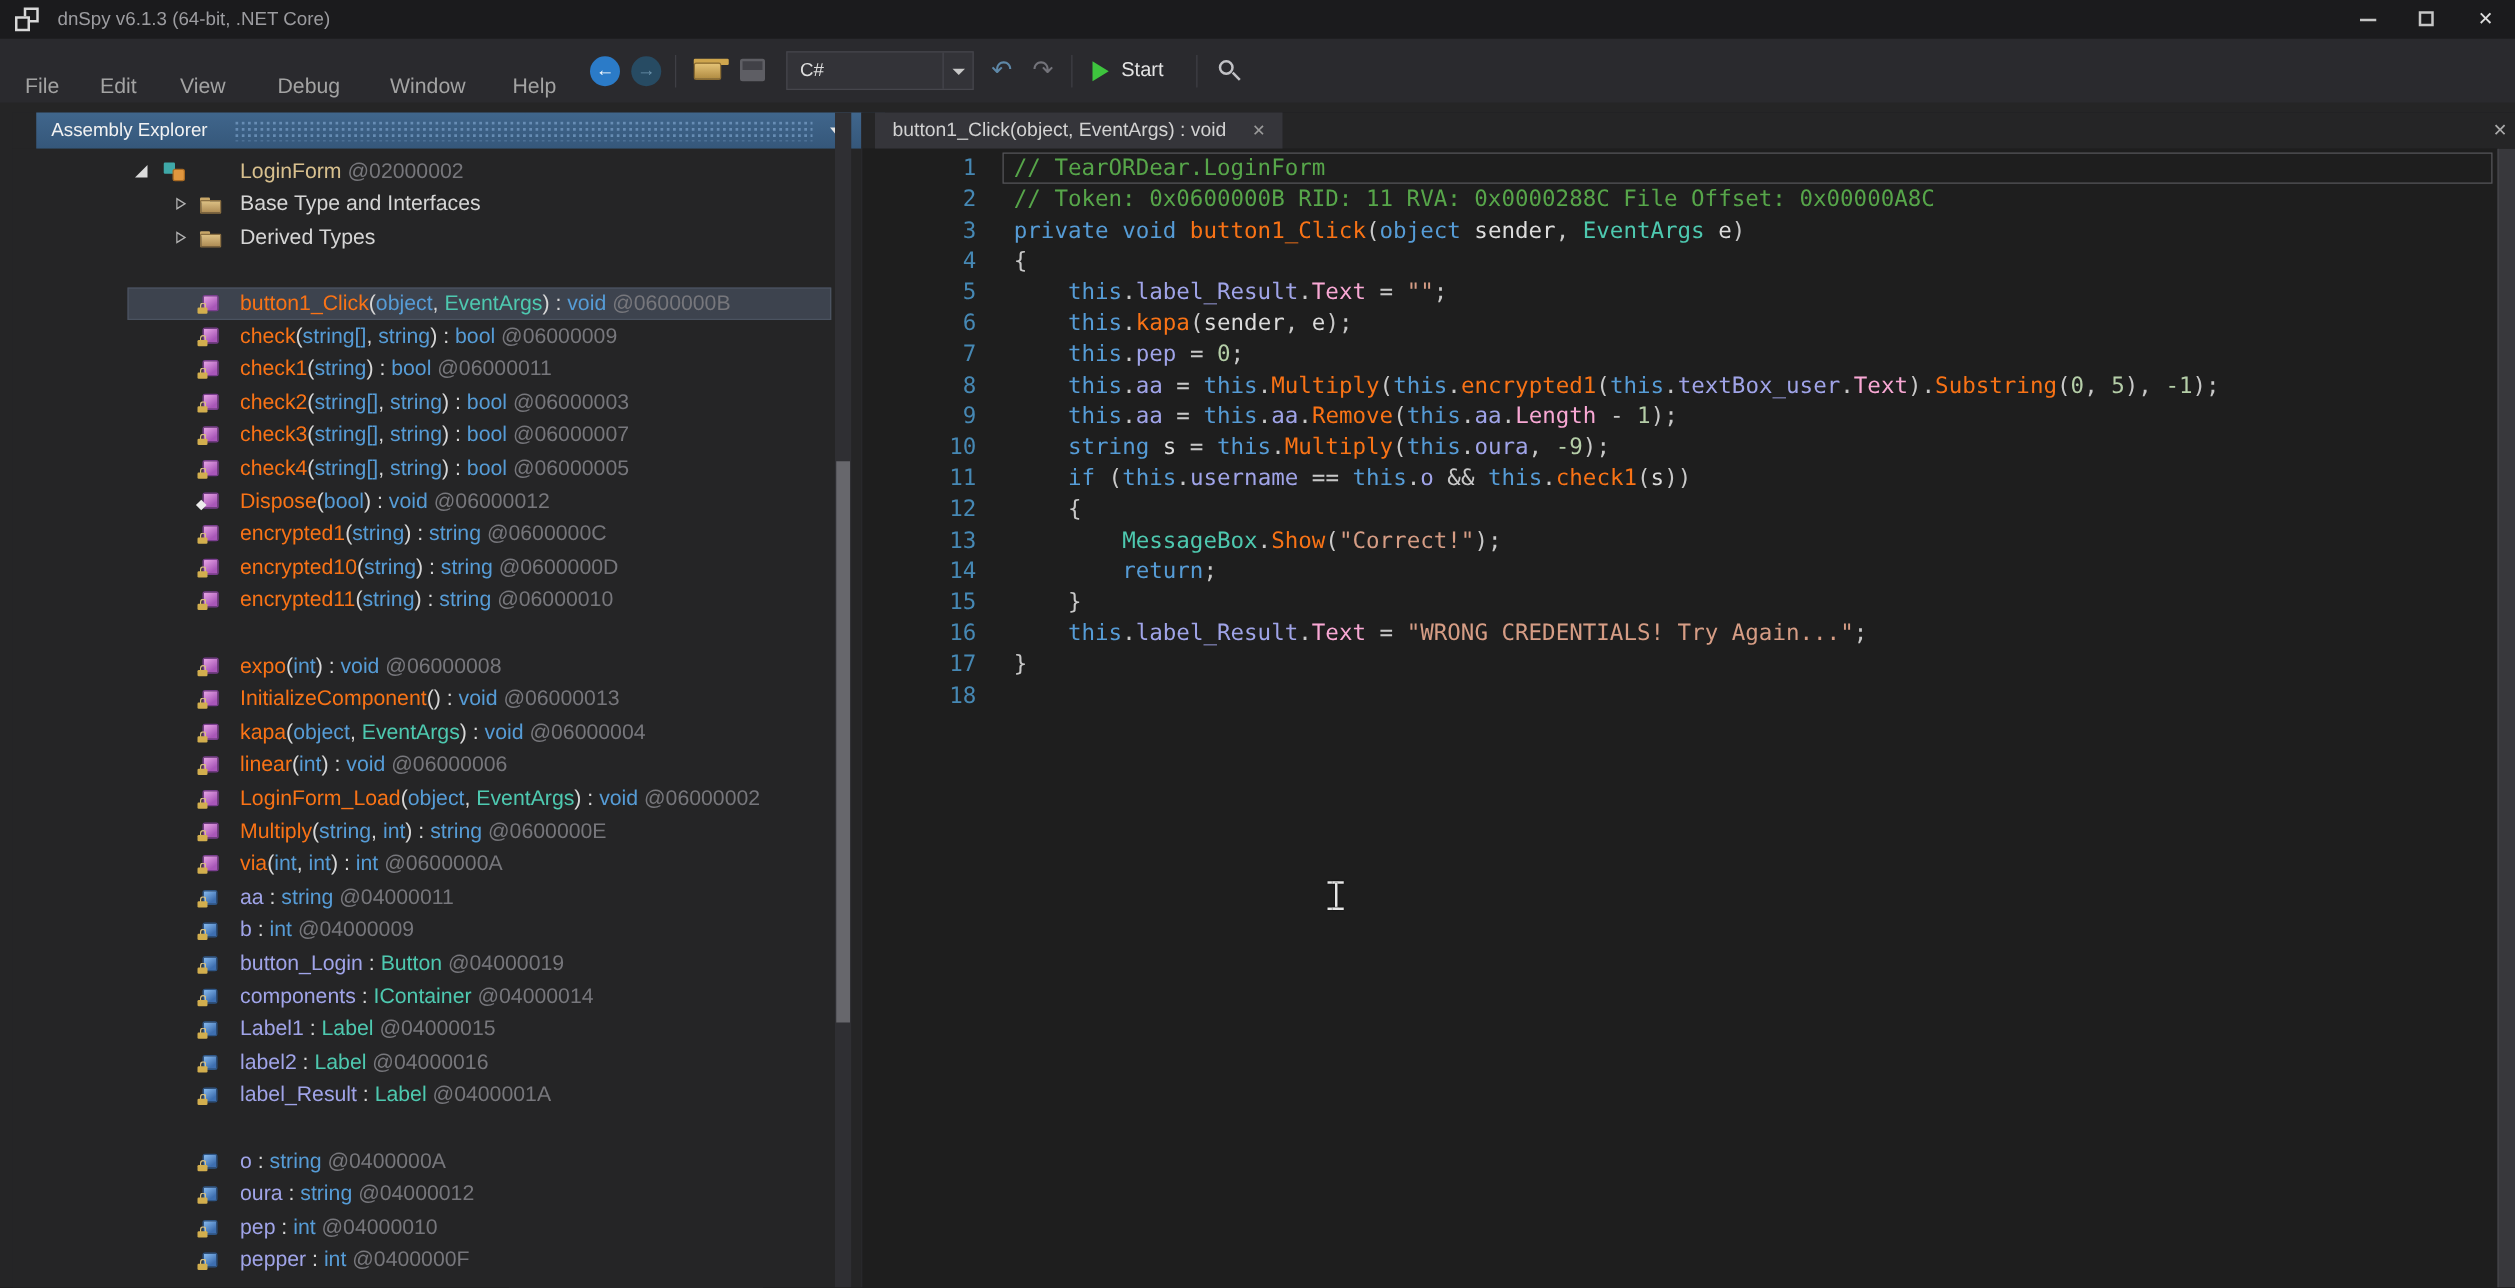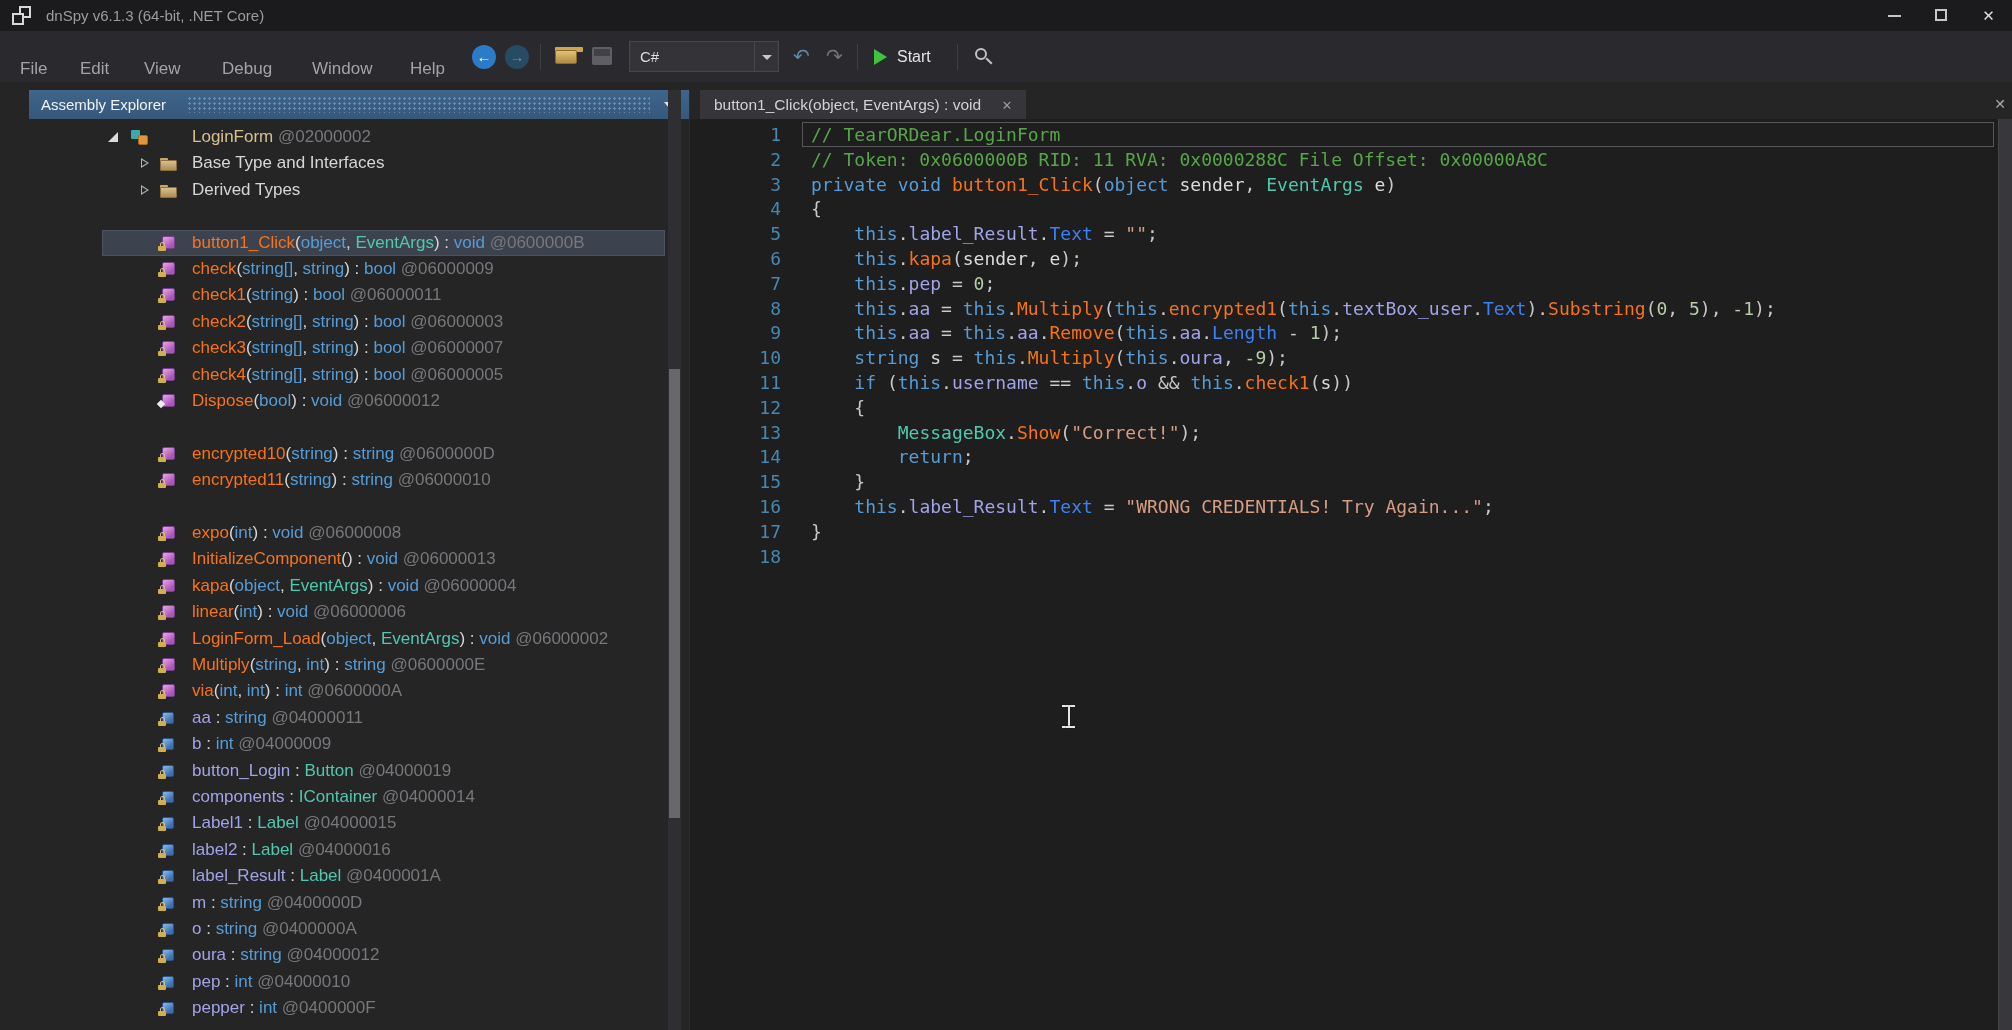--- a/index.html
+++ b/index.html
@@ -95,21 +95,21 @@
   .code { position:absolute; left:0; top:29px; right:0; bottom:0; background:#1E1E1E;
     font-family:"DejaVu Sans Mono", monospace; font-size:18px; }
   .cline { position:absolute; left:0; right:16px; height:25px; }
   .lnum { position:absolute; left:0; top:0; width:91px; text-align:right; line-height:25px; color:#4688B4; }
   .ltext { position:absolute; left:121px; top:0; line-height:25px; white-space:pre; }
   .curbox { position:absolute; left:112px; right:2px; top:0; bottom:0; border:1px solid #56565A; }
   .vscroll { position:absolute; right:0; top:0; width:14px; bottom:0; background:#38383C; border-left:1px solid #45454A; }
 
   
   .c-c { color:#57A64A; } .c-k { color:#569CD6; } .c-m { color:#f97316; }
-  .c-t { color:#4EC9B0; } .c-f { color:#A0A4E8; } .c-p { color:#3b82f6;text-align:right; }
+  .c-t { color:#4EC9B0; } .c-f { color:#A0A4E8; } .c-p { color:#f9a8d4;text-align:right; }
   .c-s { color:#D69D85; } .c-n { color:#B5CEA8; } .c-x { color:#C8C8C8; }
   .c-l { color:#DCDCDC; } .c-g { color:#77777C; } .c-w { color:#D6D6D6; }
   .c-cls { color:#D8C08E; }
 
   
   .ibeam { position:absolute; left:371px; top:585px; width:15px; height:24px; }
   .ibeam .stem { position:absolute; left:6.5px; top:2px; width:2px; height:20px; background:#E6E6E6; box-shadow:0 0 1px #000; }
   .ibeam .cap { position:absolute; width:9px; height:2px; background:#E6E6E6; box-shadow:0 0 1px #000; }
   .ibeam .top1 { left:1px; top:1px; } .ibeam .top2 { left:5px; top:1px; width:9px; }
   .ibeam .bot1 { left:1px; top:22px; } .ibeam .bot2 { left:5px; top:22px; width:9px; }
@@ -267,20 +267,30 @@
           </span>
           <span class="ntext"><span class="c-m">check4</span><span class="c-w">(</span><span class="c-k">string[]</span><span class="c-w">, </span><span class="c-k">string</span><span class="c-w">)</span><span class="c-w"> : </span><span class="c-k">bool</span><span class="c-g"> @06000005</span></span>
         </div>
         <div class="trow" style="top: 269px;">
           <span class="nicon" style="left: 150px;">
             <span class="cube cube-m"></span>
             <span class="ovl-star"></span>
           </span>
           <span class="ntext"><span class="c-m">Dispose</span><span class="c-w">(</span><span class="c-k">bool</span><span class="c-w">)</span><span class="c-w"> : </span><span class="c-k">void</span><span class="c-g"> @06000012</span></span>
         </div>
+        <div class="trow" style="top: 295.4px;">
+          <span class="nicon" style="left: 150px;">
+            <span class="cube cube-m"></span>
+            <span class="ovl-lock">
+              <span class="sh"></span>
+              <span class="bd"></span>
+            </span>
+          </span>
+          <span class="ntext"><span class="c-m">encrypted1</span><span class="c-w">(</span><span class="c-k">string</span><span class="c-w">)</span><span class="c-w"> : </span><span class="c-k">string</span><span class="c-g"> @0600000C</span></span>
+        </div>
         <div class="trow" style="top: 321.8px;">
           <span class="nicon" style="left: 150px;">
             <span class="cube cube-m"></span>
             <span class="ovl-lock">
               <span class="sh"></span>
               <span class="bd"></span>
             </span>
           </span>
           <span class="ntext"><span class="c-m">encrypted10</span><span class="c-w">(</span><span class="c-k">string</span><span class="c-w">)</span><span class="c-w"> : </span><span class="c-k">string</span><span class="c-g"> @0600000D</span></span>
         </div>
@@ -426,30 +436,20 @@
         </div>
         <div class="trow" style="top: 744.2px;">
           <span class="nicon" style="left: 150px;">
             <span class="cube cube-f"></span>
             <span class="ovl-lock">
               <span class="sh"></span>
               <span class="bd"></span>
             </span>
           </span>
           <span class="ntext"><span class="c-f">label_Result</span><span class="c-w"> : </span><span class="c-t">Label</span><span class="c-g"> @0400001A</span></span>
-        </div>
-        <div class="trow" style="top: 770.6px;">
-          <span class="nicon" style="left: 150px;">
-            <span class="cube cube-f"></span>
-            <span class="ovl-lock">
-              <span class="sh"></span>
-              <span class="bd"></span>
-            </span>
-          </span>
-          <span class="ntext"><span class="c-f">m</span><span class="c-w"> : </span><span class="c-k">string</span><span class="c-g"> @0400000D</span></span>
         </div>
         <div class="trow" style="top: 797px;">
           <span class="nicon" style="left: 150px;">
             <span class="cube cube-f"></span>
             <span class="ovl-lock">
               <span class="sh"></span>
               <span class="bd"></span>
             </span>
           </span>
           <span class="ntext"><span class="c-f">o</span><span class="c-w"> : </span><span class="c-k">string</span><span class="c-g"> @0400000A</span></span>

